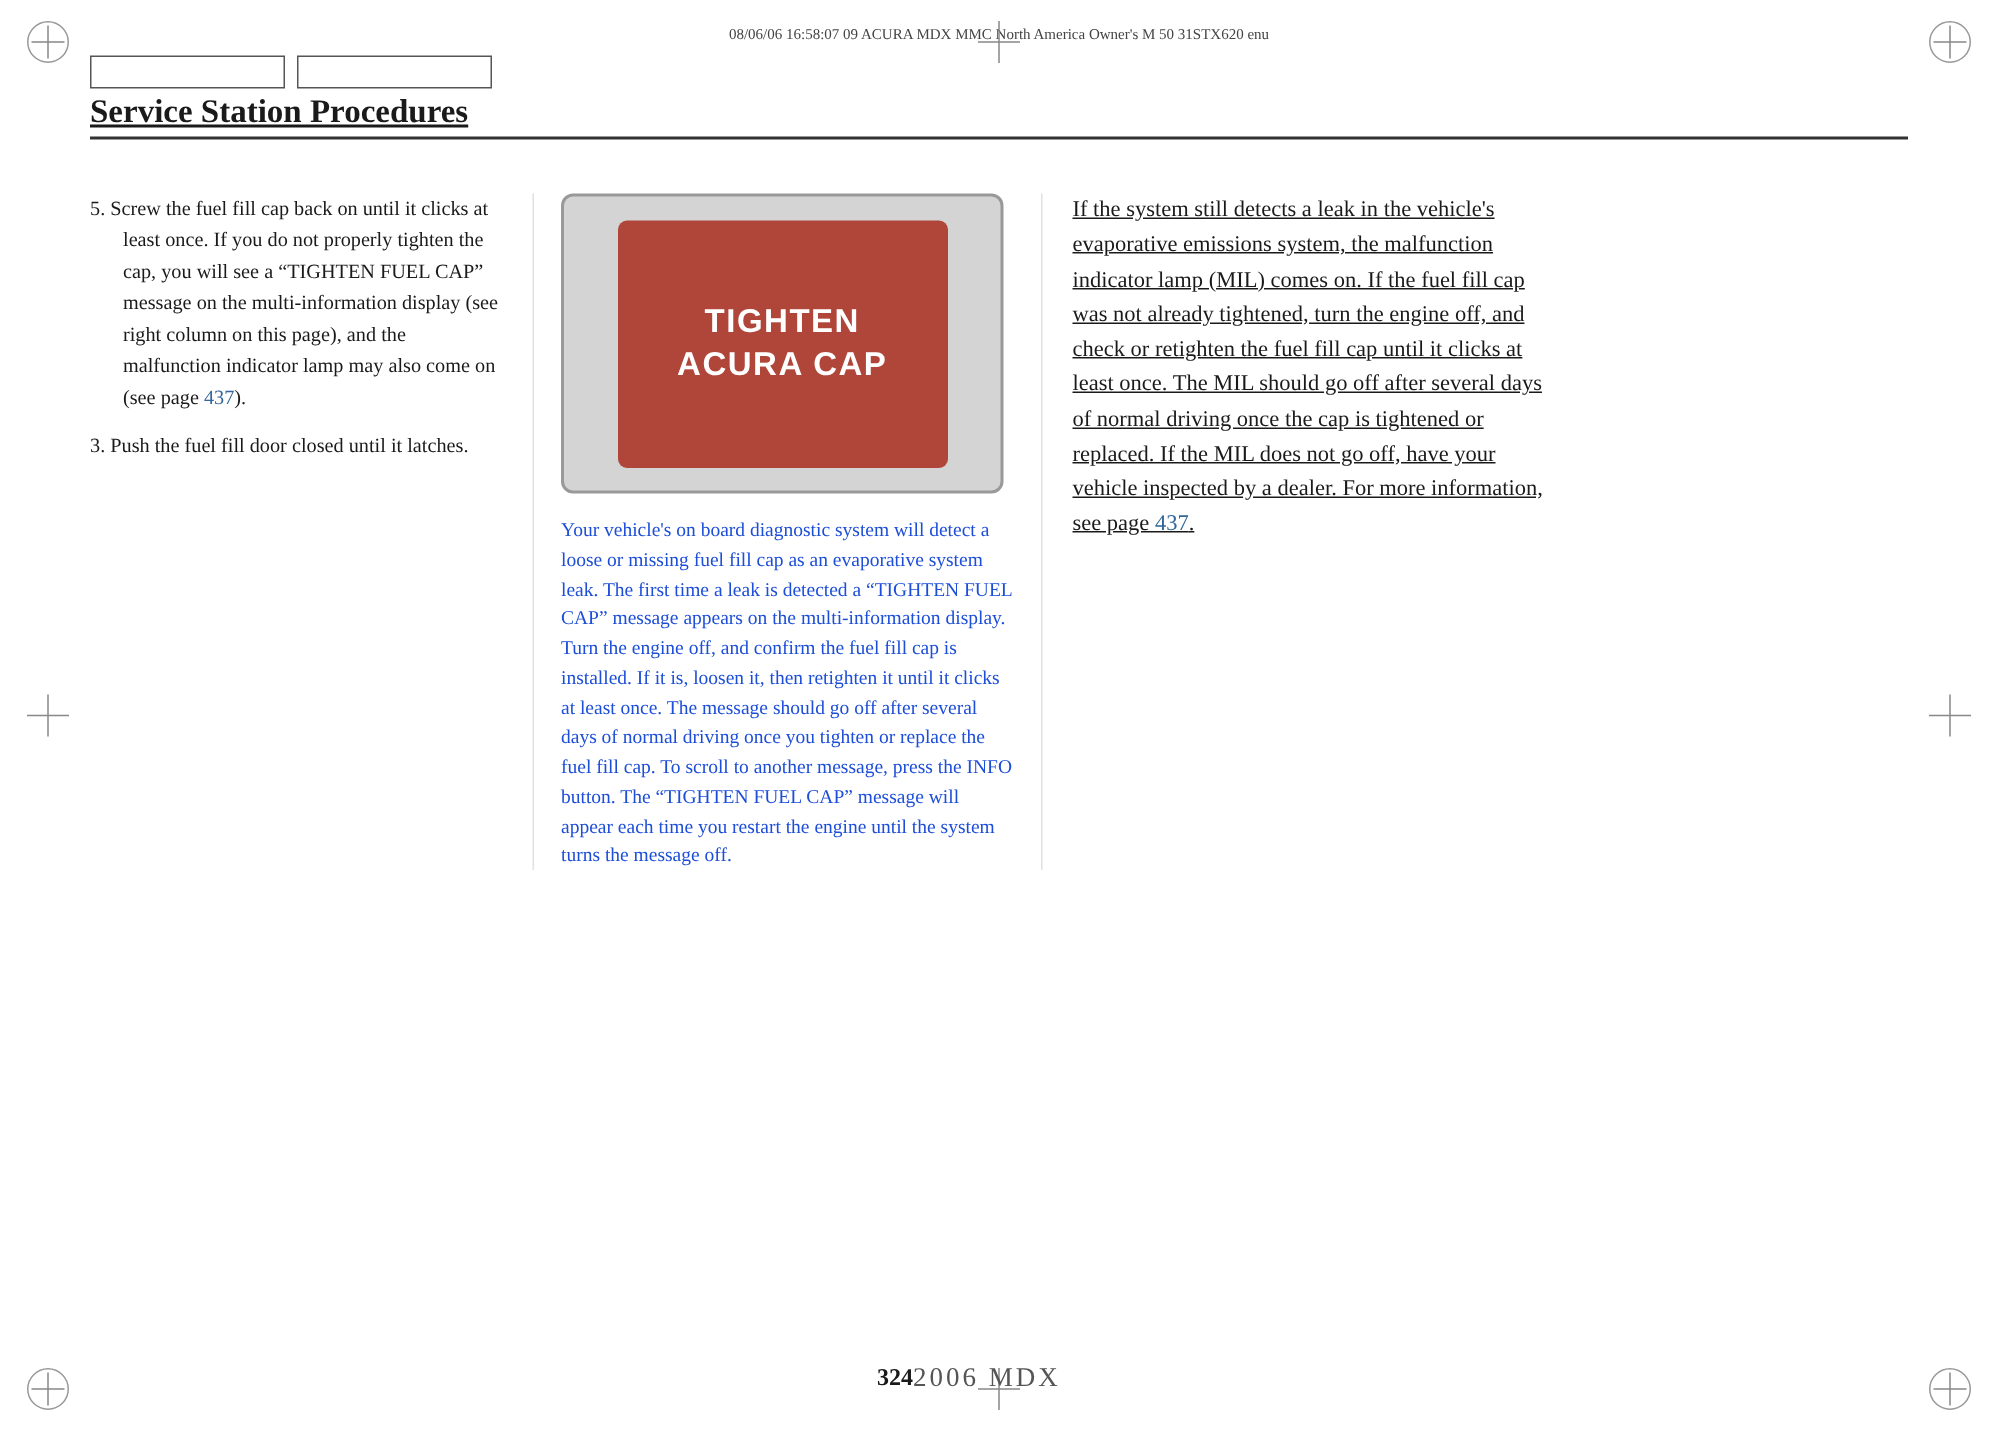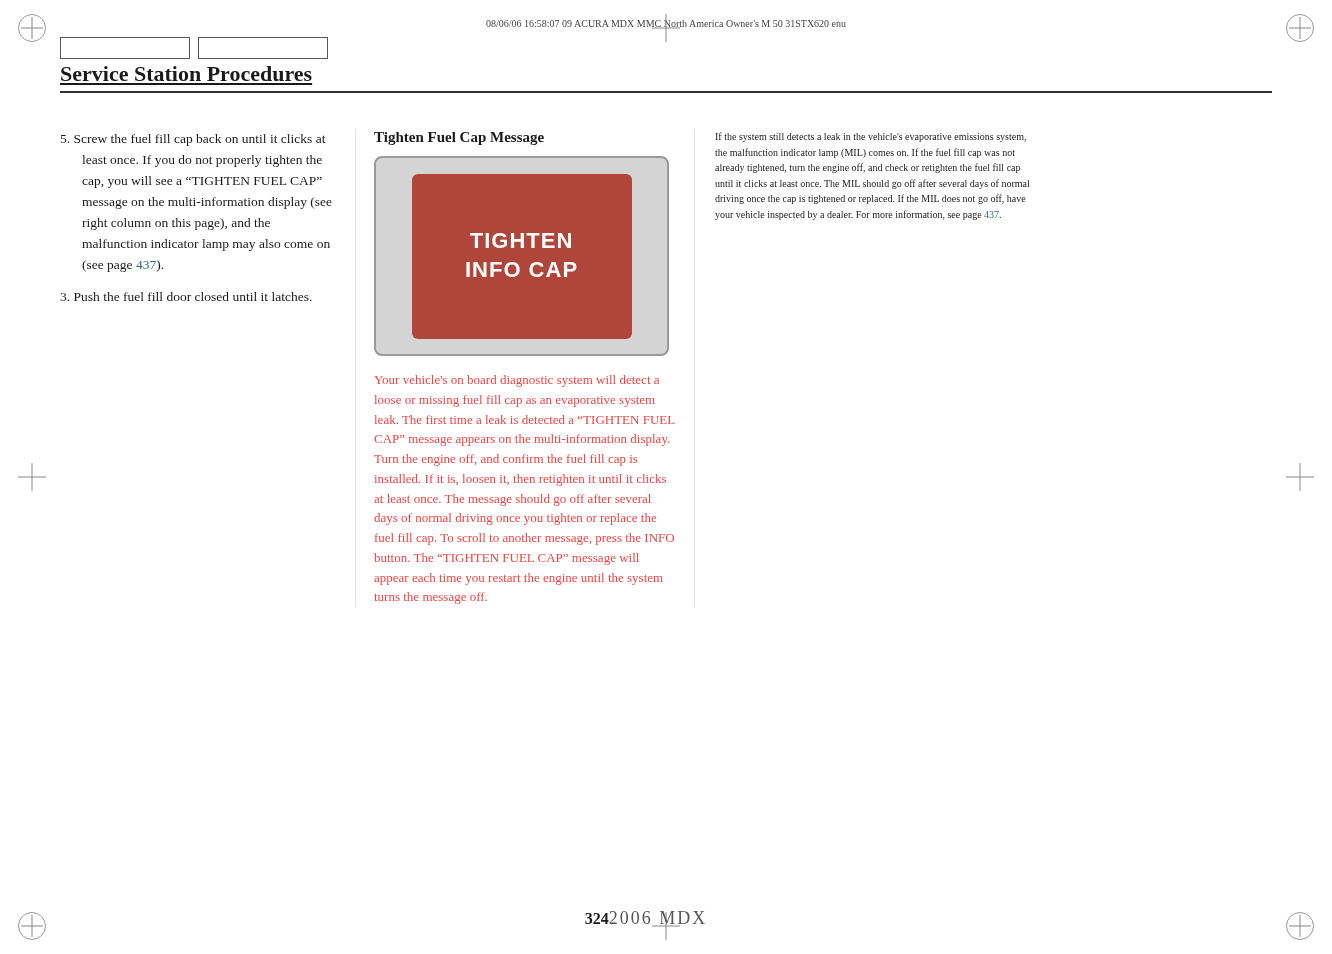--- a/index.html
+++ b/index.html
@@ -85,22 +85,23 @@
     .col-middle {
       width: 340px;
       padding: 0 18px;
       border-left: 1px solid #e0e0e0;
       border-right: 1px solid #e0e0e0;
     }
 
     .col-right {
       width: 340px;
       padding-left: 20px;
-      font-size: 10px;
+      font-size: 15px;
       line-height: 1.55;
+      text-decoration: underline;
     }
 
     
     .list-item {
       margin-bottom: 12px;
       padding-left: 0;
       text-indent: -22px;
       padding-left: 22px;
       font-size: 13.5px;
       line-height: 1.55;
@@ -148,21 +149,21 @@
       font-size: 22px;
       font-weight: bold;
       text-align: center;
       line-height: 1.3;
       letter-spacing: 1px;
     }
 
     .middle-body {
       font-size: 13px;
       line-height: 1.52;
-      color: #ef4444;
+      color: #1d4ed8;
     }
 
     
     .page-footer {
       position: absolute;
       bottom: 25px;
       left: 0;
       right: 0;
       display: flex;
       justify-content: center;
@@ -320,27 +321,26 @@
     <div class="col-left">
       <p class="list-item">
         <span>5. Screw the fuel fill cap back on until it clicks at least once. If you do not properly tighten the cap, you will see a “TIGHTEN FUEL CAP” message on the multi-information display (see right column on this page), and the malfunction indicator lamp may also come on (see page <a class="link-text">437</a>).</span>
       </p>
       <p class="list-item">
         <span>3. Push the fuel fill door closed until it latches.</span>
       </p>
     </div>
 
     <div class="col-middle">
-      <div class="middle-title">Tighten Fuel Cap Message</div>
 
       <div class="display-box">
         <div class="display-inner">
           <div class="display-text">
             <span>TIGHTEN</span><br>
-            <span>INFO CAP</span>
+            <span>ACURA CAP</span>
           </div>
         </div>
       </div>
 
       <div class="middle-body">
         <span>Your vehicle's on board diagnostic system will detect a loose or missing fuel fill cap as an evaporative system leak. The first time a leak is detected a “TIGHTEN FUEL CAP” message appears on the multi-information display. Turn the engine off, and confirm the fuel fill cap is installed. If it is, loosen it, then retighten it until it clicks at least once. The message should go off after several days of normal driving once you tighten or replace the fuel fill cap. To scroll to another message, press the INFO button. The “TIGHTEN FUEL CAP” message will appear each time you restart the engine until the system turns the message off.</span>
       </div>
     </div>
 
     <div class="col-right">

